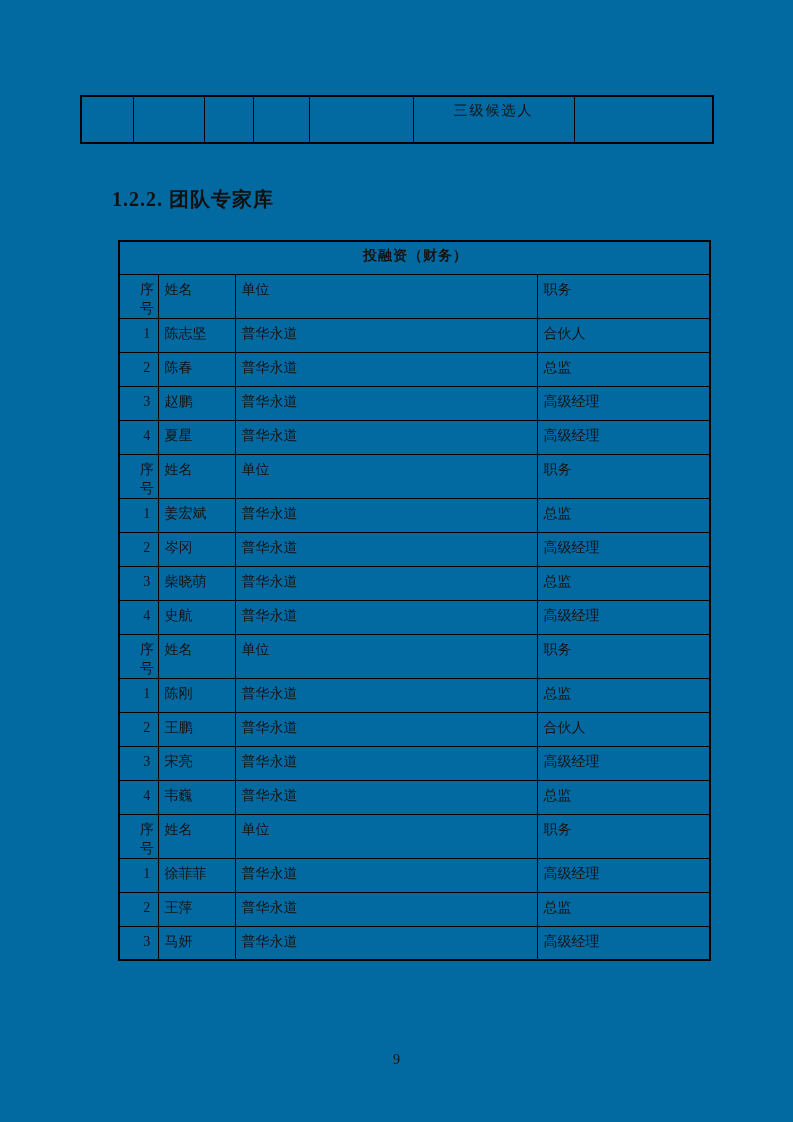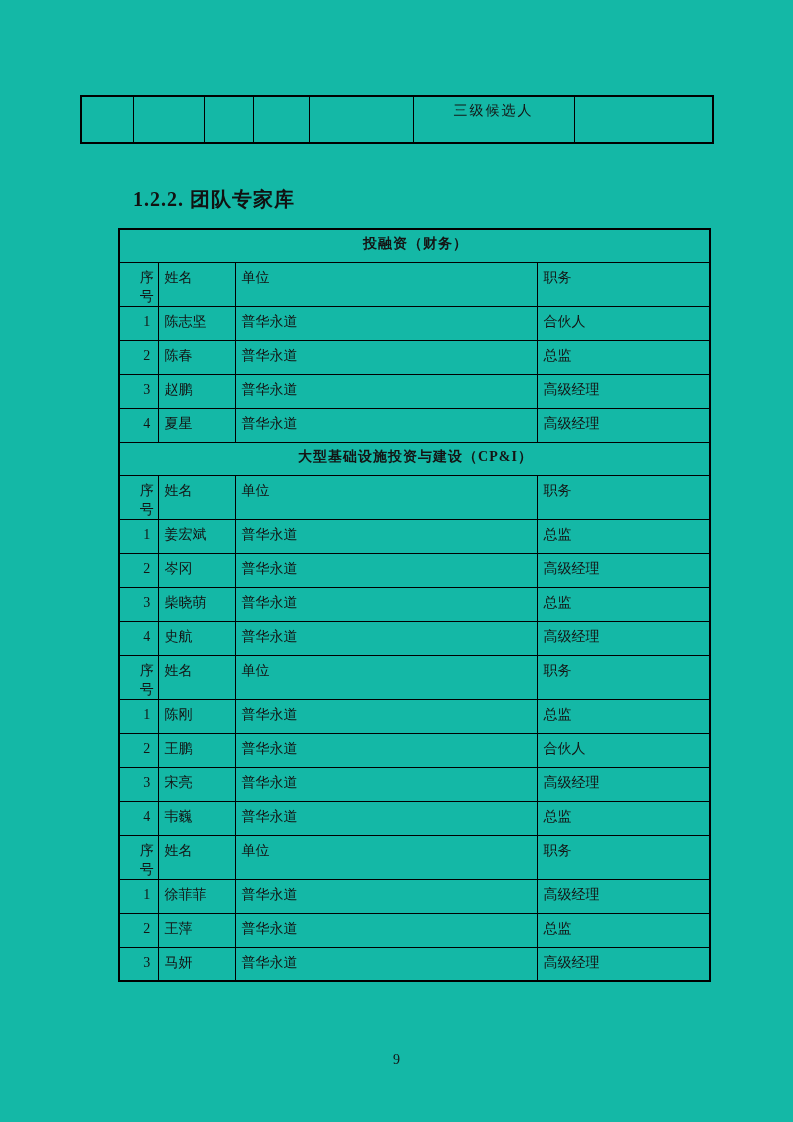--- a/index.html
+++ b/index.html
@@ -4,50 +4,50 @@
 <style>
   * { margin: 0; padding: 0; box-sizing: border-box; }
   html, body { background: #ffffff; }
   body {
     width: 793px; height: 1122px;
     position: relative;
     font-family: "Liberation Serif", "DejaVu Serif", serif;
     color: #141414;
     overflow: hidden;
   }
-  .page { position: absolute; inset: 0; background: #14b8a6; }
+  .page { position: absolute; inset: 0; background: #0369a1; }
 
   
   table { border-collapse: collapse; table-layout: fixed; }
   .top-table {
     position: absolute; left: 80px; top: 95px;
     width: 632px;
     border: 2px solid #000;
   }
   .top-table td {
     border: 1px solid #000;
     height: 47px;
     vertical-align: top;
     text-align: center;
     font-size: 14px;
     padding-top: 5px;
     letter-spacing: 2px;
   }
 
   
   .heading {
-    position: absolute; left: 133px; top: 186px;
+    position: absolute; left: 112px; top: 186px;
     font-size: 20px; font-weight: bold;
     letter-spacing: 1px;
     color: #111;
   }
 
   
   .expert-table {
-    position: absolute; left: 118px; top: 228px;
+    position: absolute; left: 118px; top: 240px;
     width: 591px;
     border: 2px solid #000;
   }
   .expert-table td {
     border: 1px solid #000;
     font-size: 14px;
     line-height: 19px;
     vertical-align: top;
     padding: 5px 4px 0 6px;
   }
@@ -134,23 +134,20 @@
           <td class="col-1">赵鹏</td>
           <td class="col-2">普华永道</td>
           <td class="col-3">高级经理</td>
         </tr>
         <tr class="data-row">
           <td class="col-0">4</td>
           <td class="col-1">夏星</td>
           <td class="col-2">普华永道</td>
           <td class="col-3">高级经理</td>
         </tr>
-        <tr class="section-title-row">
-          <td colspan="4">大型基础设施投资与建设（CP&amp;I）</td>
-        </tr>
         <tr class="col-header-row">
           <td class="col-0">序号</td>
           <td class="col-1">姓名</td>
           <td class="col-2">单位</td>
           <td class="col-3">职务</td>
         </tr>
         <tr class="data-row">
           <td class="col-0">1</td>
           <td class="col-1">姜宏斌</td>
           <td class="col-2">普华永道</td>

